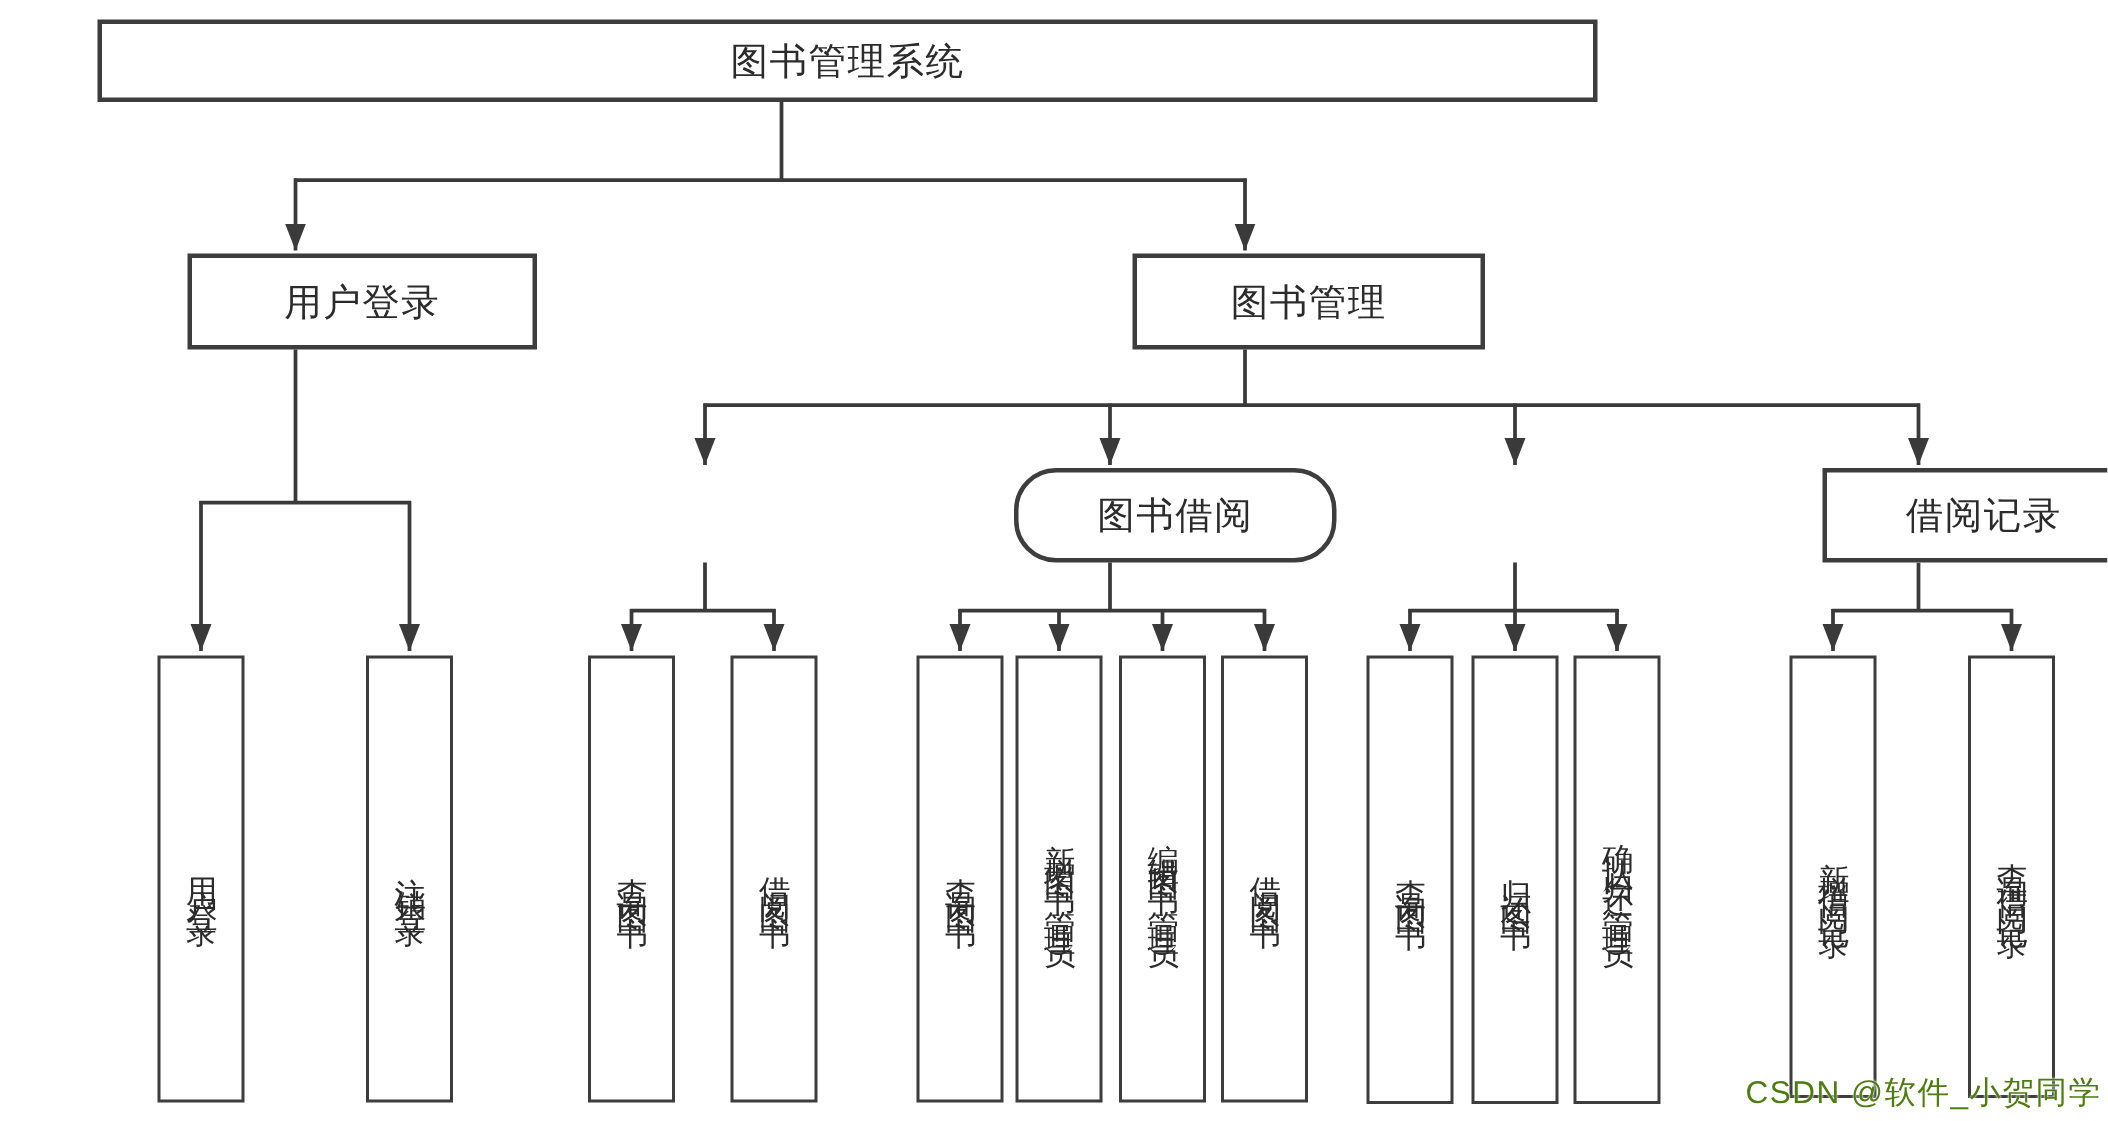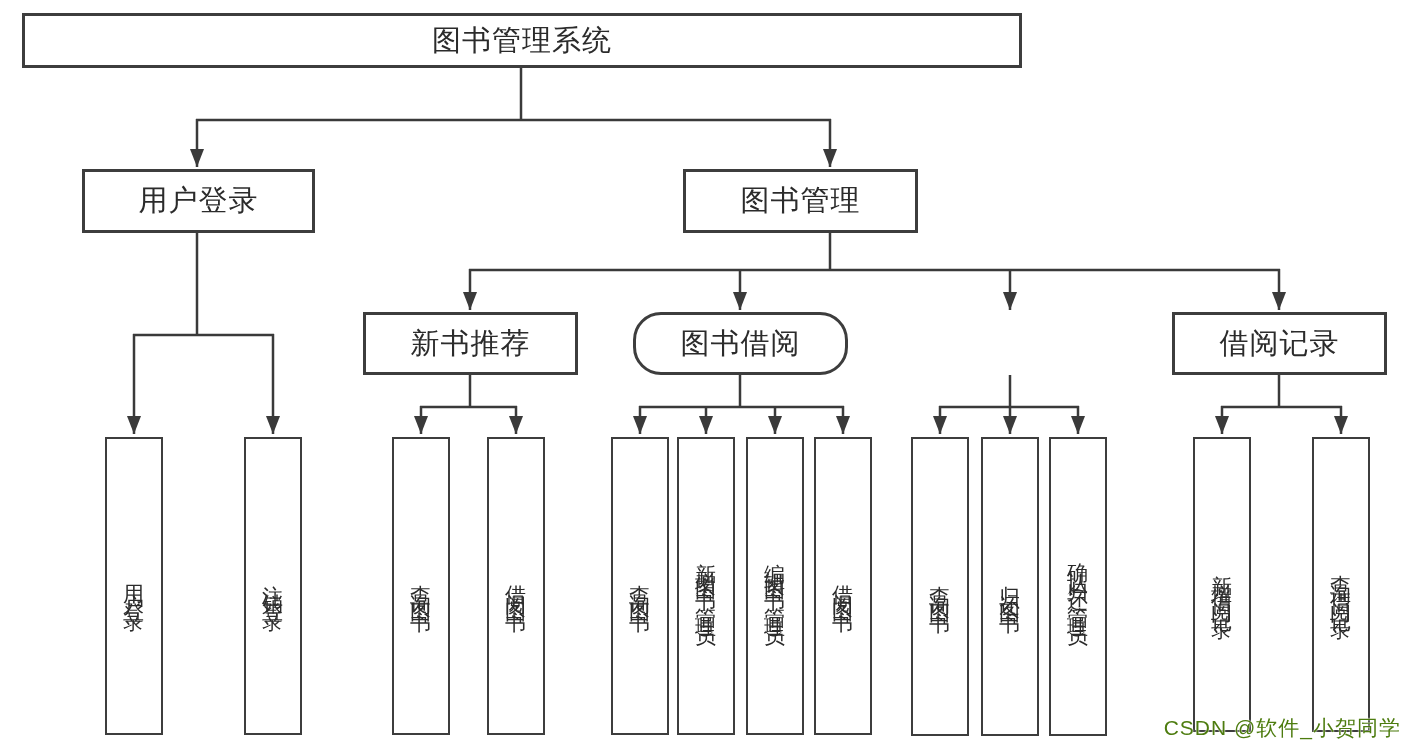--- a/index.html
+++ b/index.html
@@ -26,23 +26,24 @@
     box-sizing: border-box;
     background: #ffffff;
     color: #2b2b2b;
     display: flex;
     align-items: center;
     justify-content: center;
     z-index: 1;
   }
   .hbox {
     border: 3px solid #3d3d3d;
-    font-size: 29px;
+    font-size: 25px;
     letter-spacing: 1px;
     white-space: nowrap;
+    margin-left: 43px;
   }
   .vbox {
     border: 2px solid #3d3d3d;
     font-size: 21px;
   }
   .vbox .vtext {
     writing-mode: vertical-rl;
     text-orientation: mixed;
     letter-spacing: 9px;
     line-height: 1;
@@ -115,27 +116,24 @@
     </g>
   </svg>
 
   <div class="node hbox" style="left:22px; top:13px; width:1000px; height:55px;">
     <span>图书管理系统</span>
   </div>
 
   <div class="node hbox" style="left:82px; top:169px; width:233px; height:64px;">
     <span>用户登录</span>
   </div>
-  <div class="node hbox" style="left:683px; top:169px; width:235px; height:64px;">
+  <div class="node hbox" style="left:712px; top:169px; width:235px; height:64px;">
     <span>图书管理</span>
   </div>
 
-  <div class="node hbox" style="left:363px; top:312px; width:215px; height:63px;">
-    <span>新书推荐</span>
-  </div>
   <div class="node hbox" style="left:633px; top:312px; width:215px; height:63px;border-radius:28px;">
     <span>图书借阅</span>
   </div>
   <div class="node hbox" style="left:1172px; top:312px; width:215px; height:63px;">
     <span>借阅记录</span>
   </div>
 
   <div class="node vbox" style="left:105px; top:437px; width:58px; height:298px;">
     <span class="vtext">用户登录</span>
   </div>

